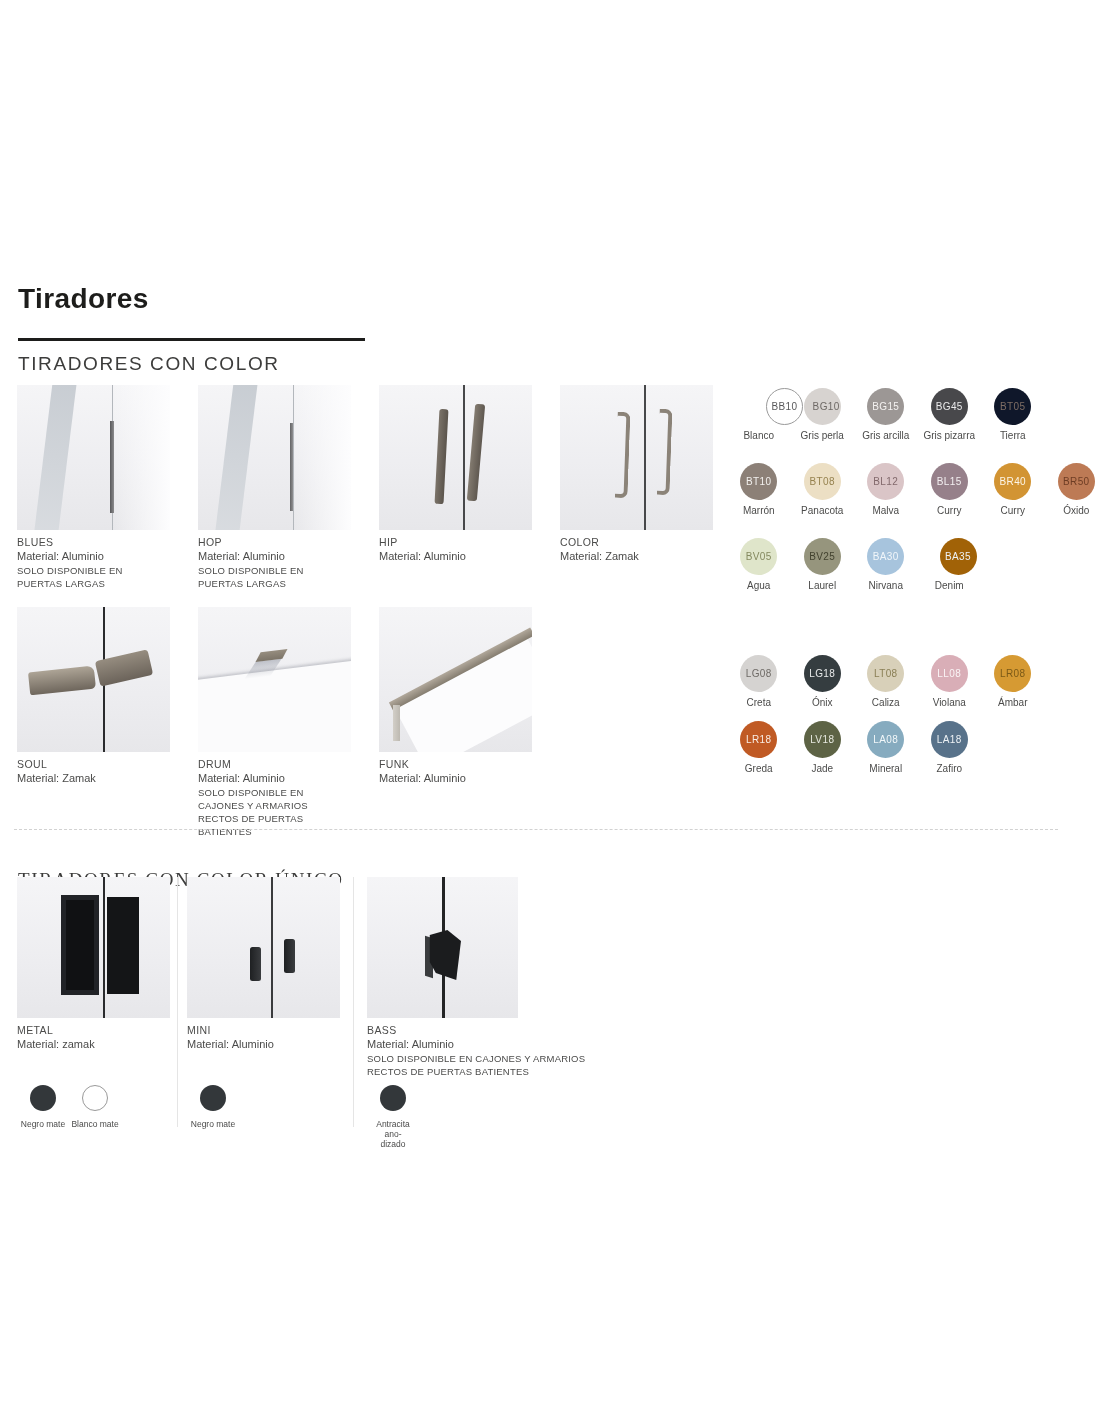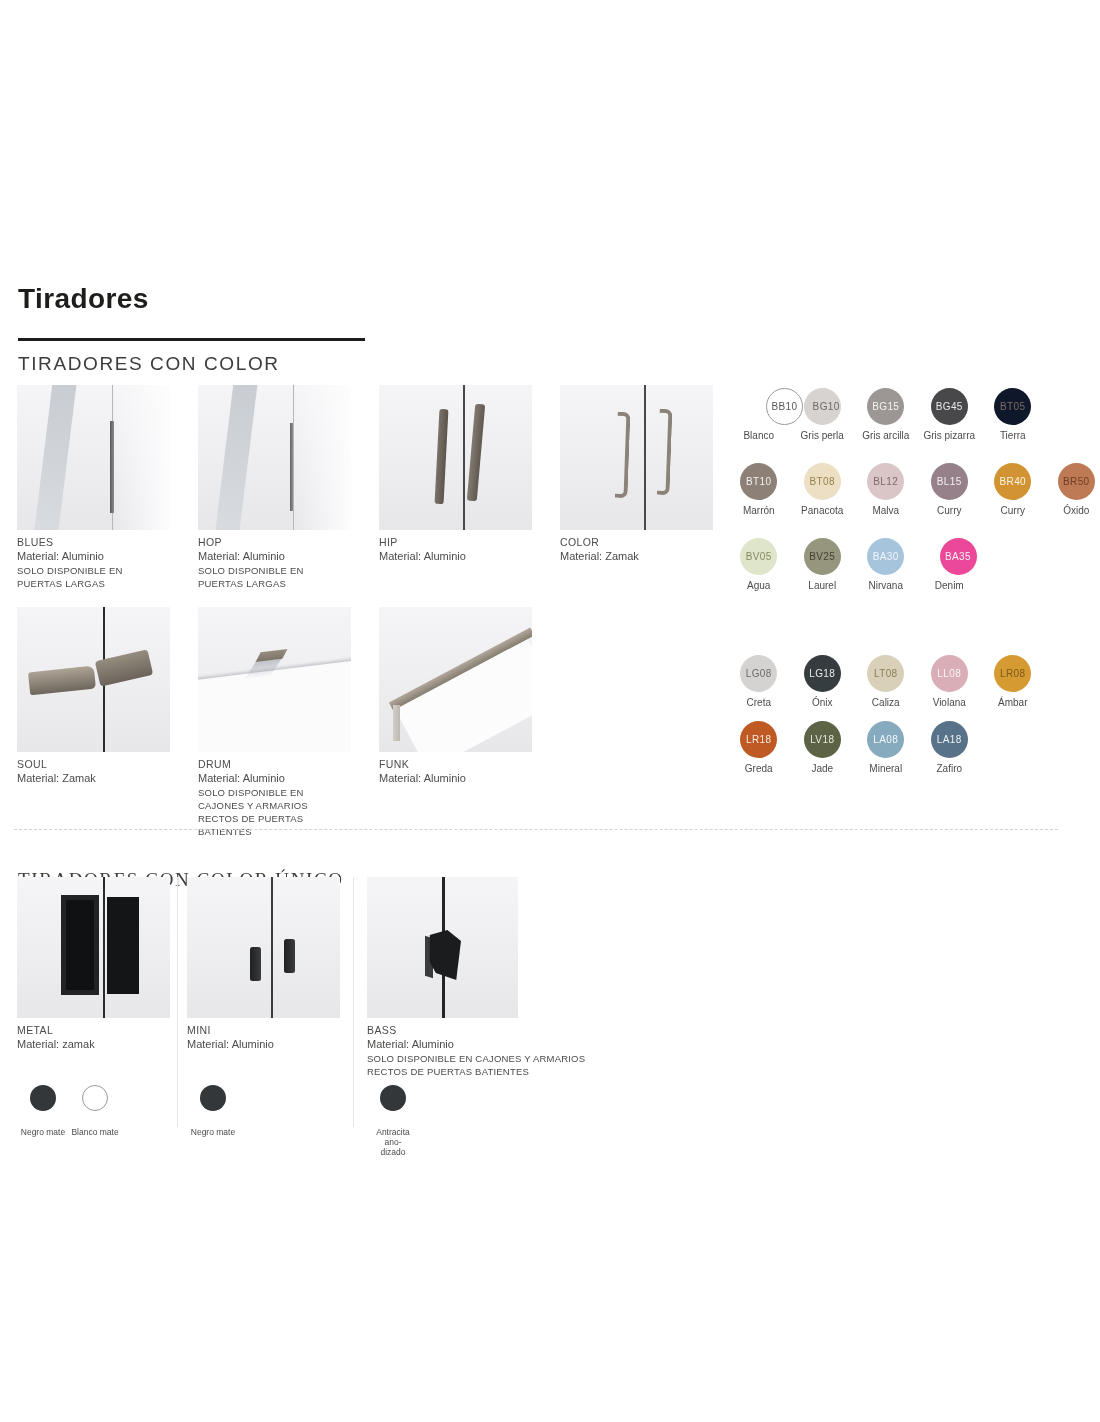--- a/index.html
+++ b/index.html
@@ -71,21 +71,21 @@
   .bc1{left:17px;width:153px;}
   .bc2{left:187px;width:153px;}
   .bc3{left:367px;width:225px;}
   .bcard .pimg{height:141px;}
   .bc3 .pimg{width:151px;}
   .vline{top:877px;width:1px;height:250px;background:#e5e5e5;}
   .v1{left:177px;} .v2{left:353px;}
   .dots{position:absolute;top:208px;left:0;display:flex;}
   .dotcell{width:52px;text-align:center;}
   .dot2{width:26px;height:26px;border-radius:50%;margin:0 auto;border:1px solid transparent;box-sizing:border-box;}
-  .dot2-label{margin-top:16px;font-size:8.5px;line-height:10px;color:#4b4b4a;white-space:pre-line;}
+  .dot2-label{margin-top:8px;font-size:8.5px;line-height:10px;color:#4b4b4a;white-space:pre-line;}
 </style>
 </head>
 <body>
 
 <div class="sheet">
 
   <div class="abs title">Tiradores</div>
   <div class="abs title-rule"></div>
 
   <div class="abs sec-head head1">TIRADORES CON COLOR</div>
@@ -252,21 +252,21 @@
           </div>
         <div class="dot-label">Laurel</div>
       </div>
       <div class="swcell">
         <div class="dot" style="background: rgb(167, 196, 221);">
             <span class="dot-code" style="color: rgb(241, 246, 250);">BA30</span>
           </div>
         <div class="dot-label">Nirvana</div>
       </div>
       <div class="swcell">
-        <div class="dot" style="background: #ec4899; margin-left: 22px;">
+        <div class="dot" style="background: #a16207; margin-left: 22px;">
             <span class="dot-code" style="color: rgb(238, 242, 245);">BA35</span>
           </div>
         <div class="dot-label">Denim</div>
       </div>
     </div>
   </div>
 
   <div class="abs swwrap g2">
     <div class="swrow">
       <div class="swcell">

